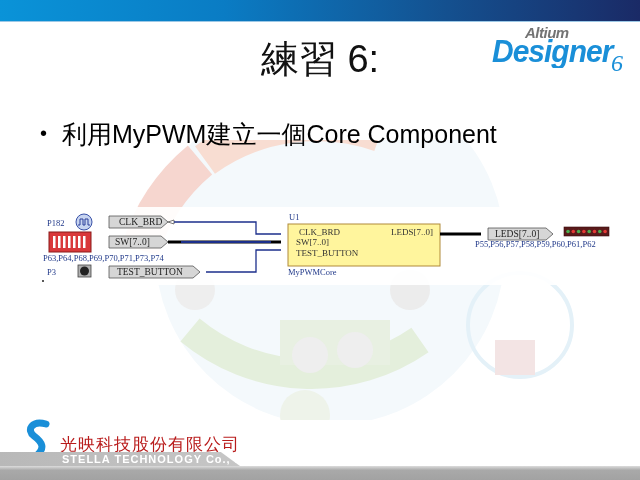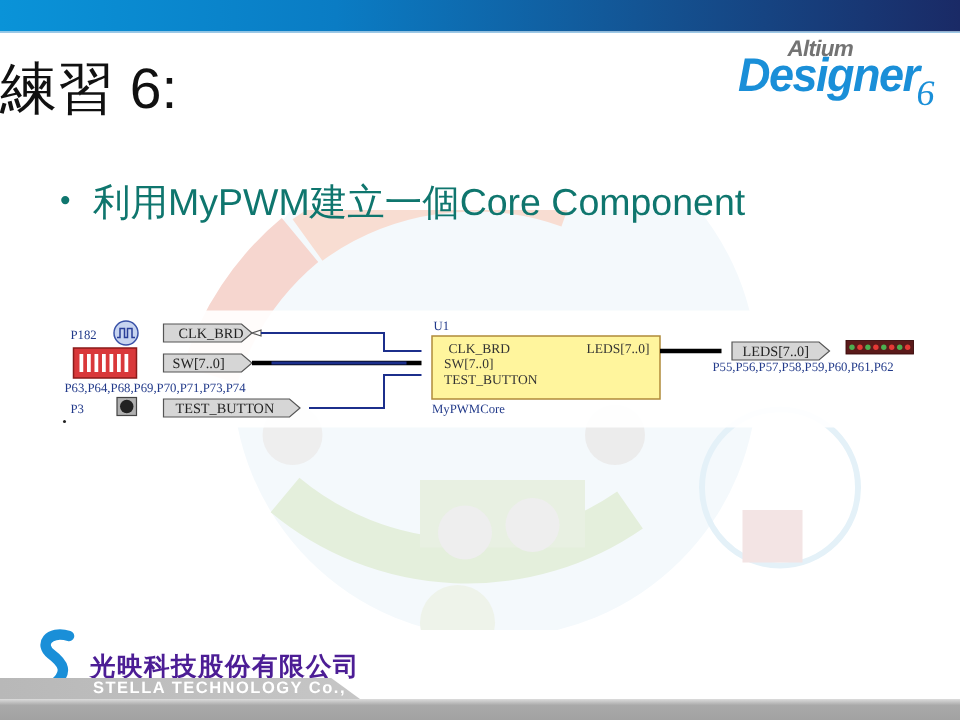--- a/index.html
+++ b/index.html
@@ -8,55 +8,55 @@
     background: #ffffff;
     font-family: "Liberation Sans", sans-serif;
   }
   .topbar {
     position: absolute; left: 0; top: 0; width: 640px; height: 21px;
     background: linear-gradient(to right, #0a93d8 0%, #0a7cc4 35%, #14508f 70%, #1a2a66 100%);
     border-bottom: 1px solid #9cc8e6;
   }
   .watermark { position: absolute; left: 0; top: 140px; width: 640px; height: 280px; opacity: 1; }
   .title {
-    position: absolute; left: 0; top: 34px; width: 640px; text-align: left;
+    position: absolute; left: 0; top: 34px; width: 640px; text-align: center;
     font-family: "Liberation Serif", serif; font-size: 38px; color: #111;
   }
   .title .num { font-family: "Liberation Sans", sans-serif; }
   .logo { position: absolute; left: 492px; top: 24px; width: 148px; height: 50px; }
   .logo .altium {
     position: absolute; left: 33px; top: 0px; font-size: 15px; font-weight: bold; font-style: italic;
     color: #737373; letter-spacing: -0.5px;
   }
   .logo .designer {
     position: absolute; left: 0px; top: 10px; font-size: 30px; font-weight: bold; font-style: italic;
     color: #1a8fd8; letter-spacing: -1px; transform: scaleY(1.05);
   }
   .logo .ver {
     position: absolute; left: 119px; top: 26px; font-size: 24px; font-style: italic;
     font-family: "Liberation Serif", serif; color: #1a8fd8;
   }
   .bullet {
-    position: absolute; left: 40px; top: 118px; font-size: 25px; color: #0f766e; white-space: nowrap;
+    position: absolute; left: 40px; top: 118px; font-size: 25px; color: #000000; white-space: nowrap;
   }
   .bullet .dot { display: inline-block; width: 18px; margin-right: 4px; font-size: 20px; vertical-align: 3px; }
   .bullet .cjk { font-family: "Liberation Serif", serif; }
 
   .schem {
     position: absolute; left: 41px; top: 207px; width: 610px; height: 78px;
     background: rgba(255,255,255,0.92);
   }
   .schem svg { position: absolute; left: 0; top: 0; }
   .stxt { font-family: "Liberation Serif", serif; font-size: 9px; fill: #333; }
   .sblue { font-family: "Liberation Serif", serif; font-size: 8.5px; fill: #223a8a; }
   .pinlabel { font-family: "Liberation Serif", serif; font-size: 9.5px; fill: #222; }
 
   .footer-logo { position: absolute; left: 22px; top: 418px; width: 30px; height: 52px; }
   .company-cn {
-    position: absolute; left: 60px; top: 433px; font-size: 17px; font-weight: bold; color: #4c1d95;
+    position: absolute; left: 60px; top: 433px; font-size: 17px; font-weight: normal; color: #b91c1c;
     letter-spacing: 1px;
   }
   .company-band {
     position: absolute; left: 0; top: 452px; width: 240px; height: 14px;
     background: linear-gradient(to right, #b8b8b8, #c6c6c6);
     clip-path: polygon(0 0, 92% 0, 100% 100%, 0 100%);
   }
   .company-en {
     position: absolute; left: 62px; top: 453px; font-size: 11px; font-weight: bold; color: #ffffff;
     letter-spacing: 1px;

